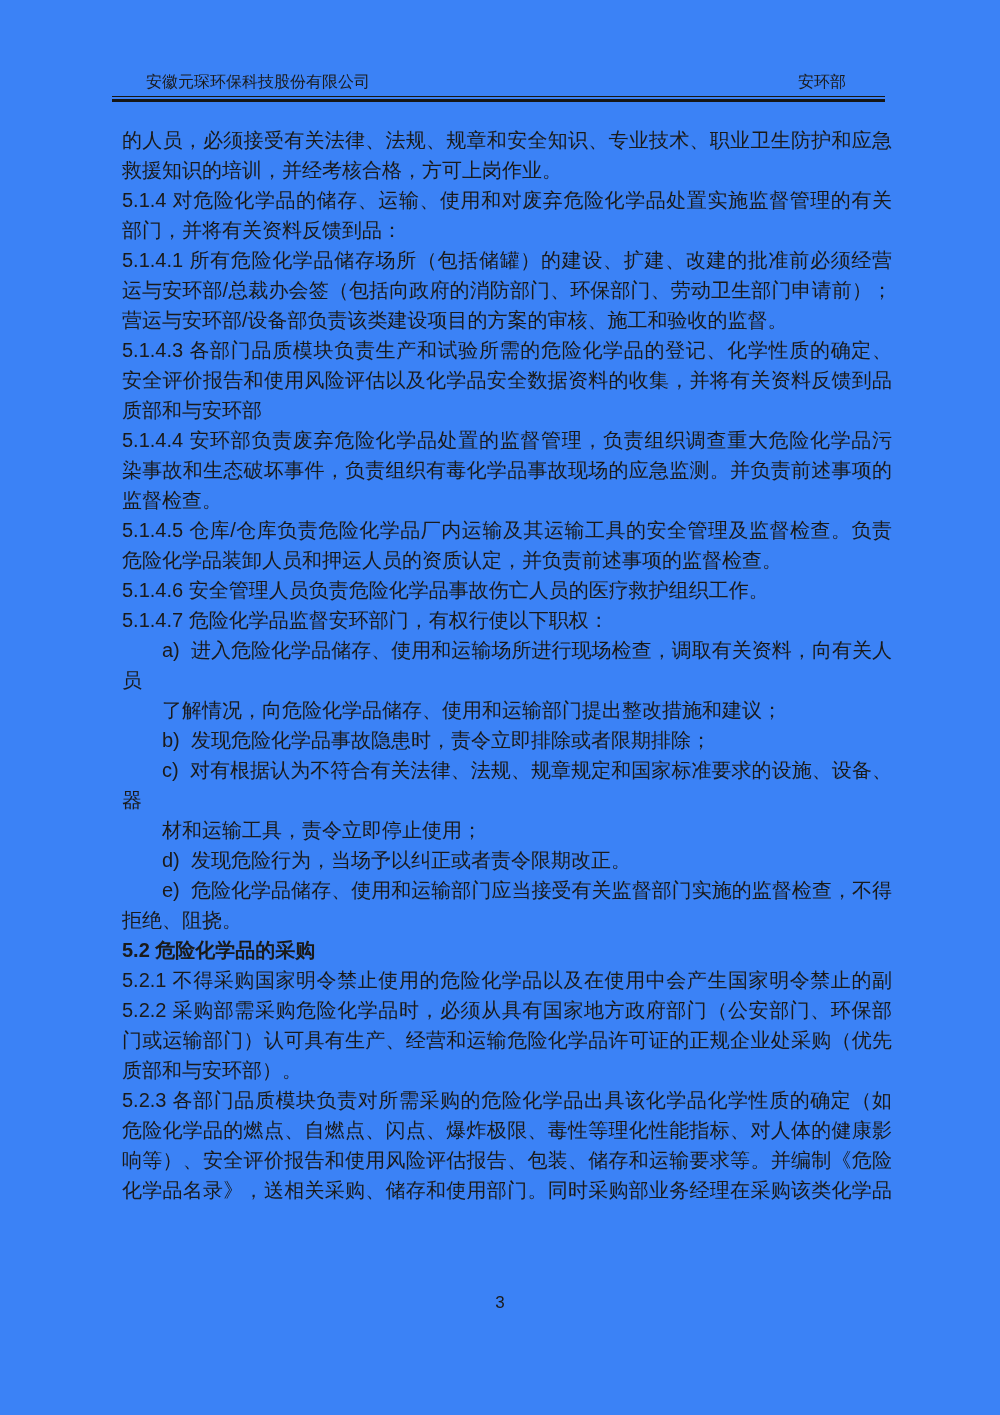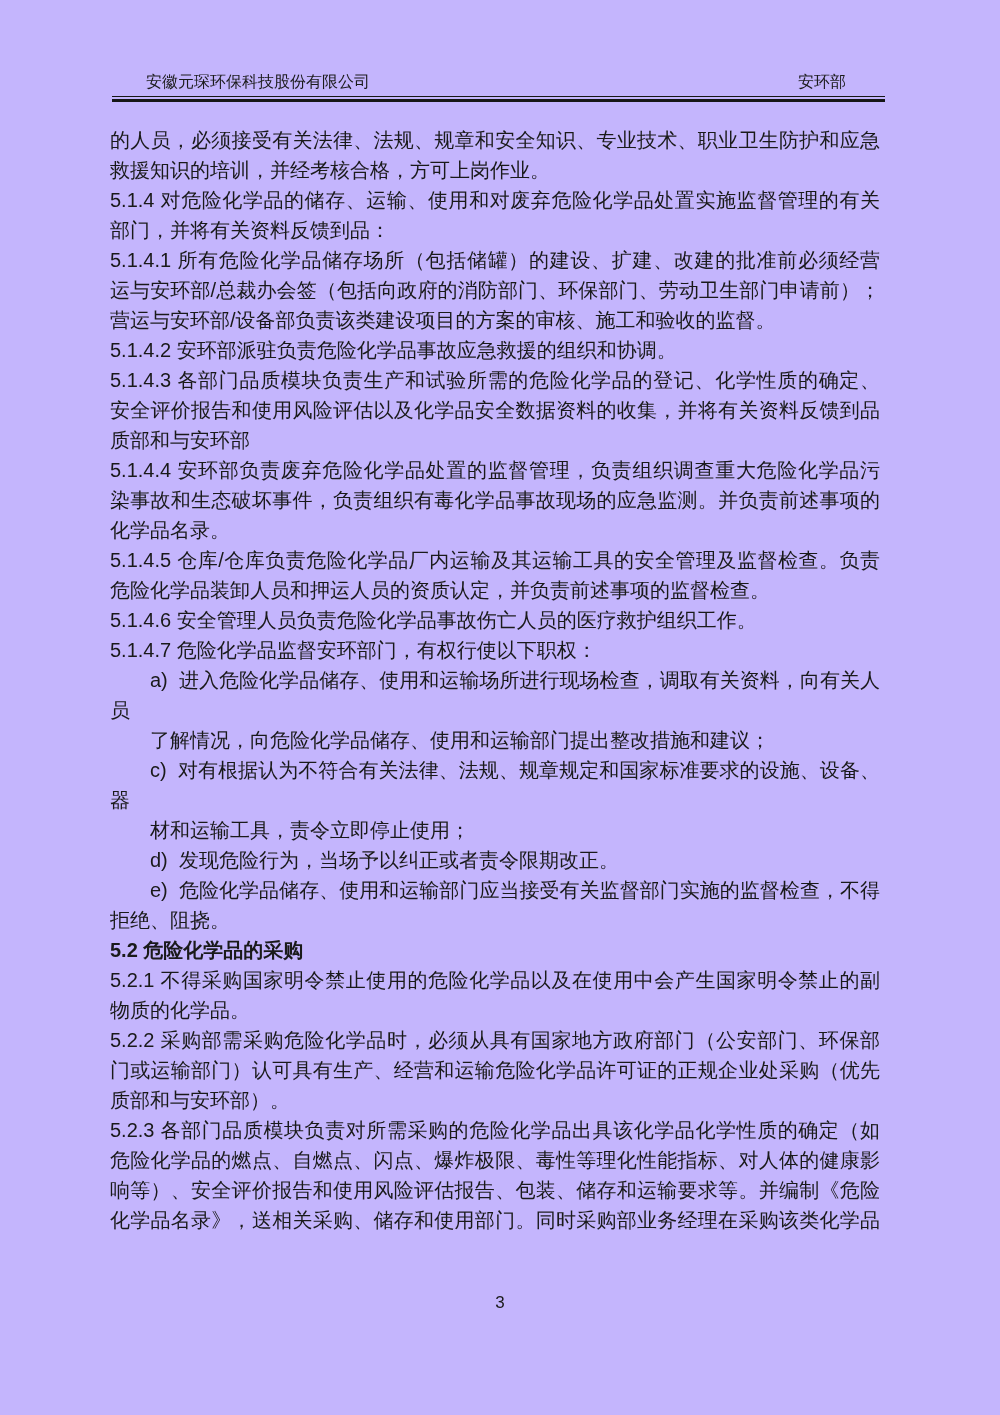--- a/index.html
+++ b/index.html
@@ -4,21 +4,21 @@
 <style>
   html, body {
     margin: 0;
     padding: 0;
     background: #ffffff;
   }
   .page {
     position: relative;
     width: 1000px;
     height: 1415px;
-    background: #c4b5fd;
+    background: #3b82f6;
     font-family: "Liberation Sans", sans-serif;
     color: #1a1a1a;
     overflow: hidden;
   }
   .header {
     position: absolute;
     left: 113px;
     top: 68px;
     width: 772px;
     height: 28px;
@@ -34,21 +34,21 @@
     position: absolute;
     left: 112px;
     top: 96px;
     width: 773px;
     height: 2px;
     border-top: 1.5px solid #161616;
     border-bottom: 3px solid #161616;
   }
   .doc-body {
     position: absolute;
-    left: 110px;
+    left: 122px;
     top: 125px;
     width: 770px;
   }
   .line {
     min-height: 30px;
     line-height: 30px;
     font-size: 20px;
     white-space: pre-wrap;
     text-align: left;
   }
@@ -80,43 +80,42 @@
   <div class="header-rule"></div>
 
   <div class="doc-body">
       <div class="line j">的人员，必须接受有关法律、法规、规章和安全知识、专业技术、职业卫生防护和应急</div>
       <div class="line">救援知识的培训，并经考核合格，方可上岗作业。</div>
       <div class="line j">5.1.4 对危险化学品的储存、运输、使用和对废弃危险化学品处置实施监督管理的有关</div>
       <div class="line">部门，并将有关资料反馈到品：</div>
       <div class="line j">5.1.4.1 所有危险化学品储存场所（包括储罐）的建设、扩建、改建的批准前必须经营</div>
       <div class="line j">运与安环部/总裁办会签（包括向政府的消防部门、环保部门、劳动卫生部门申请前）；</div>
       <div class="line">营运与安环部/设备部负责该类建设项目的方案的审核、施工和验收的监督。</div>
-      <div class="line">5.1.4.2 安环部派驻负责危险化学品事故应急救援的组织和协调。</div>
       <div class="line j">5.1.4.3 各部门品质模块负责生产和试验所需的危险化学品的登记、化学性质的确定、</div>
       <div class="line j">安全评价报告和使用风险评估以及化学品安全数据资料的收集，并将有关资料反馈到品</div>
       <div class="line">质部和与安环部</div>
       <div class="line j">5.1.4.4 安环部负责废弃危险化学品处置的监督管理，负责组织调查重大危险化学品污</div>
       <div class="line j">染事故和生态破坏事件，负责组织有毒化学品事故现场的应急监测。并负责前述事项的</div>
-      <div class="line">化学品名录。</div>
+      <div class="line">监督检查。</div>
       <div class="line j">5.1.4.5 仓库/仓库负责危险化学品厂内运输及其运输工具的安全管理及监督检查。负责</div>
       <div class="line">危险化学品装卸人员和押运人员的资质认定，并负责前述事项的监督检查。</div>
       <div class="line">5.1.4.6 安全管理人员负责危险化学品事故伤亡人员的医疗救护组织工作。</div>
       <div class="line">5.1.4.7 危险化学品监督安环部门，有权行使以下职权：</div>
       <div class="line j" style="padding-left: 40px;">a)&nbsp;&nbsp;进入危险化学品储存、使用和运输场所进行现场检查，调取有关资料，向有关人</div>
       <div class="line">员</div>
       <div class="line" style="padding-left: 40px;">了解情况，向危险化学品储存、使用和运输部门提出整改措施和建议；</div>
+      <div class="line" style="padding-left: 40px;">b)&nbsp;&nbsp;发现危险化学品事故隐患时，责令立即排除或者限期排除；</div>
       <div class="line j" style="padding-left: 40px;">c)&nbsp;&nbsp;对有根据认为不符合有关法律、法规、规章规定和国家标准要求的设施、设备、</div>
       <div class="line">器</div>
       <div class="line" style="padding-left: 40px;">材和运输工具，责令立即停止使用；</div>
       <div class="line" style="padding-left: 40px;">d)&nbsp;&nbsp;发现危险行为，当场予以纠正或者责令限期改正。</div>
       <div class="line j" style="padding-left: 40px;">e)&nbsp;&nbsp;危险化学品储存、使用和运输部门应当接受有关监督部门实施的监督检查，不得</div>
       <div class="line">拒绝、阻挠。</div>
       <div class="line b">5.2 危险化学品的采购</div>
       <div class="line j">5.2.1 不得采购国家明令禁止使用的危险化学品以及在使用中会产生国家明令禁止的副</div>
-      <div class="line">物质的化学品。</div>
       <div class="line j">5.2.2 采购部需采购危险化学品时，必须从具有国家地方政府部门（公安部门、环保部</div>
       <div class="line j">门或运输部门）认可具有生产、经营和运输危险化学品许可证的正规企业处采购（优先</div>
       <div class="line">质部和与安环部）。</div>
       <div class="line j">5.2.3 各部门品质模块负责对所需采购的危险化学品出具该化学品化学性质的确定（如</div>
       <div class="line j">危险化学品的燃点、自燃点、闪点、爆炸极限、毒性等理化性能指标、对人体的健康影</div>
       <div class="line j">响等）、安全评价报告和使用风险评估报告、包装、储存和运输要求等。并编制《危险</div>
       <div class="line j">化学品名录》，送相关采购、储存和使用部门。同时采购部业务经理在采购该类化学品</div>
     </div>
 
   <div class="footer">

